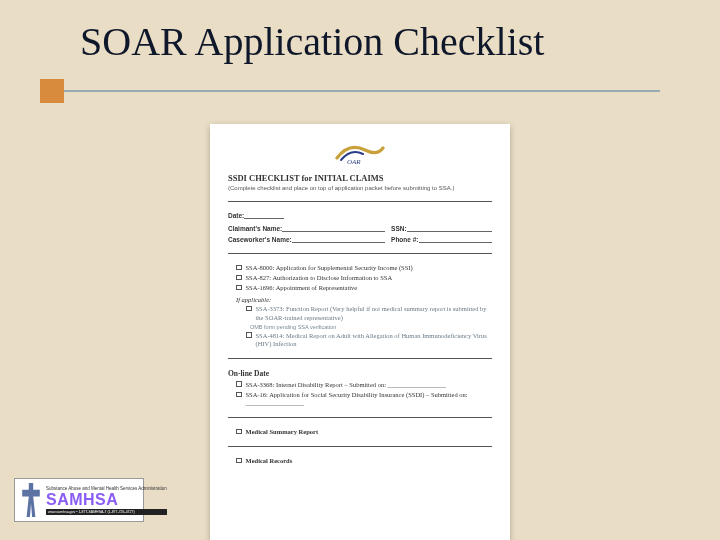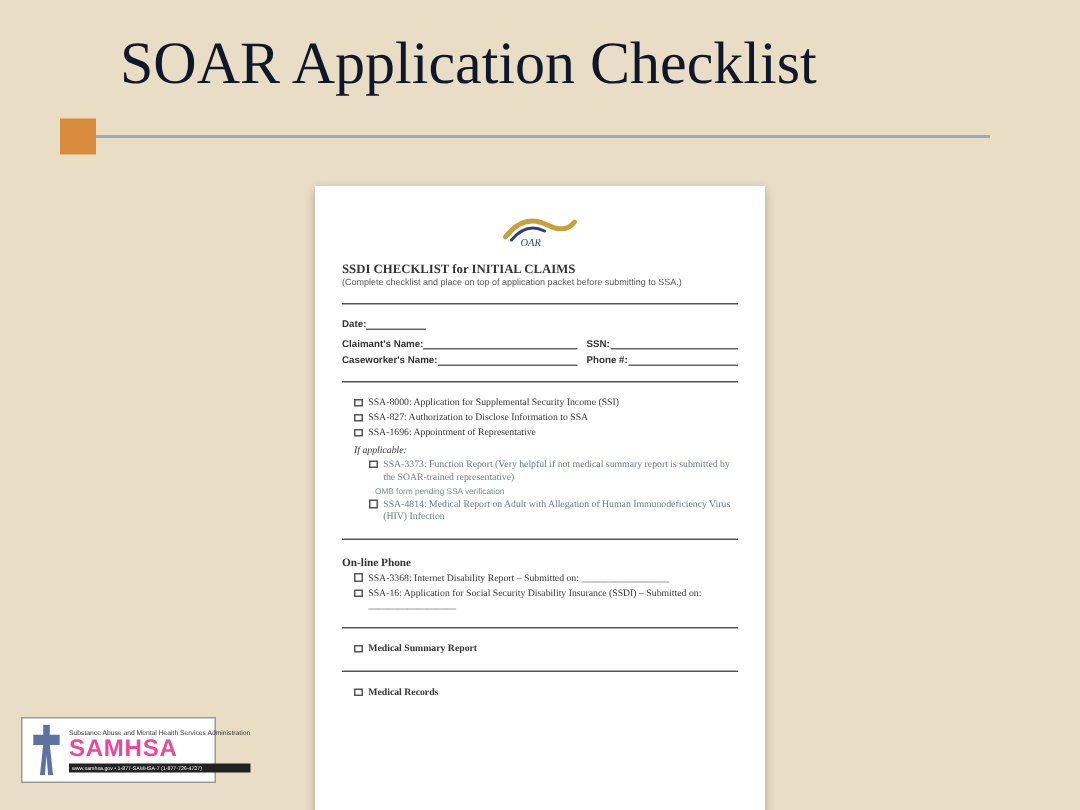--- a/index.html
+++ b/index.html
@@ -96,21 +96,21 @@
     padding: 3px 5px;
   }
   .samhsa .figure {
     width: 22px; height: 34px;
     background: #5b72a3;
     clip-path: polygon(40% 0, 60% 0, 60% 20%, 90% 20%, 90% 40%, 60% 40%, 70% 100%, 55% 100%, 50% 60%, 45% 100%, 30% 100%, 40% 40%, 10% 40%, 10% 20%, 40% 20%);
     flex: 0 0 22px;
   }
   .samhsa .textblk { margin-left: 4px; }
   .samhsa .toptag { font-size: 4.5px; color: #333; white-space: nowrap; }
-  .samhsa .brand { font-weight: 900; font-size: 16px; letter-spacing: 0.5px; color: #ec4899; font-family: Arial, sans-serif; }
+  .samhsa .brand { font-weight: 900; font-size: 16px; letter-spacing: 0.5px; color: #8b5cf6; font-family: Arial, sans-serif; }
   .samhsa .bar { height: 6px; background: #222; color: #fff; font-size: 3.5px; line-height: 6px; padding: 0 2px; white-space: nowrap; overflow: hidden; }
 </style>
 </head>
 <body>
 
 <div class="title-area">
   <h1>SOAR Application Checklist</h1>
 </div>
 <div class="accent-row">
   <div class="accent-sq"></div>
@@ -182,21 +182,21 @@
   <div class="omb">OMB form pending SSA verification</div>
   <ul>
     <li class="sub">
         <span class="box"></span>
         <span class="txt">SSA-4814: Medical Report on Adult with Allegation of Human Immunodeficiency Virus (HIV) Infection</span>
       </li>
   </ul>
 
   <hr>
 
-  <div class="section-h">On-line Phone</div>
+  <div class="section-h">On-line Date</div>
   <ul>
     <li>
         <span class="box"></span>
         <span class="txt">SSA-3368: Internet Disability Report – Submitted on: __________________</span>
       </li>
     <li>
         <span class="box"></span>
         <span class="txt">SSA-16: Application for Social Security Disability Insurance (SSDI) – Submitted on: __________________</span>
       </li>
   </ul>

